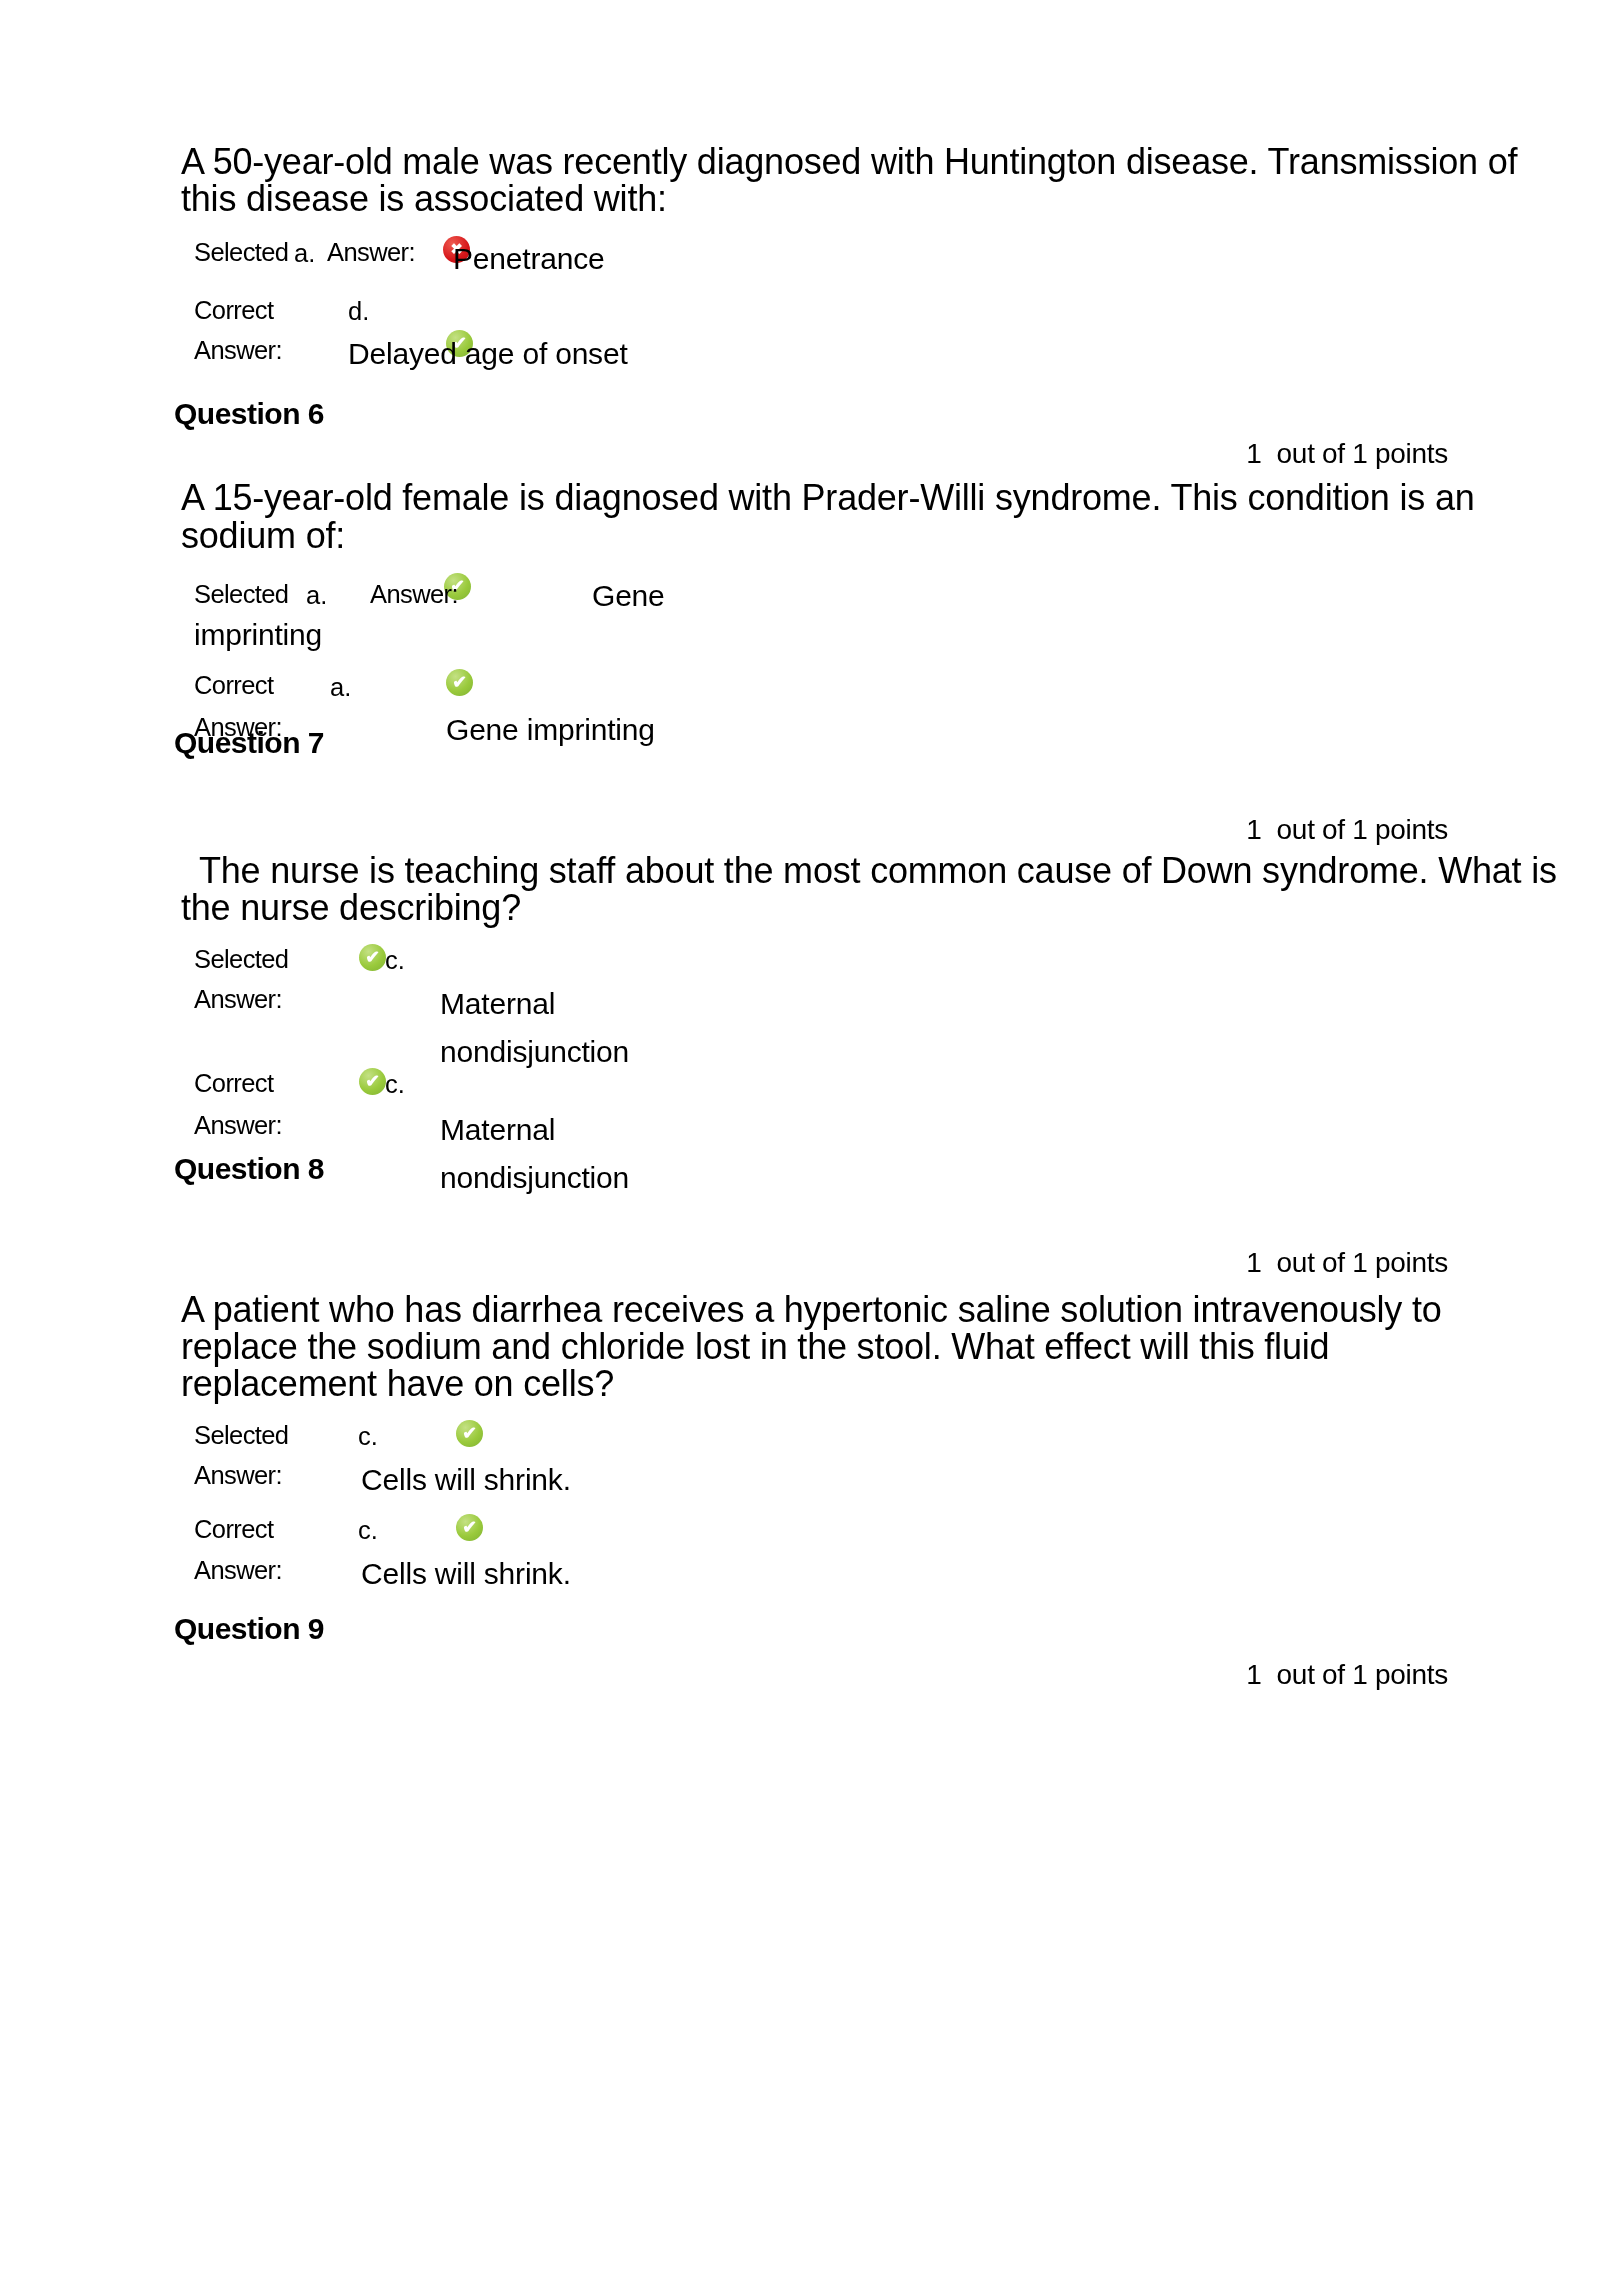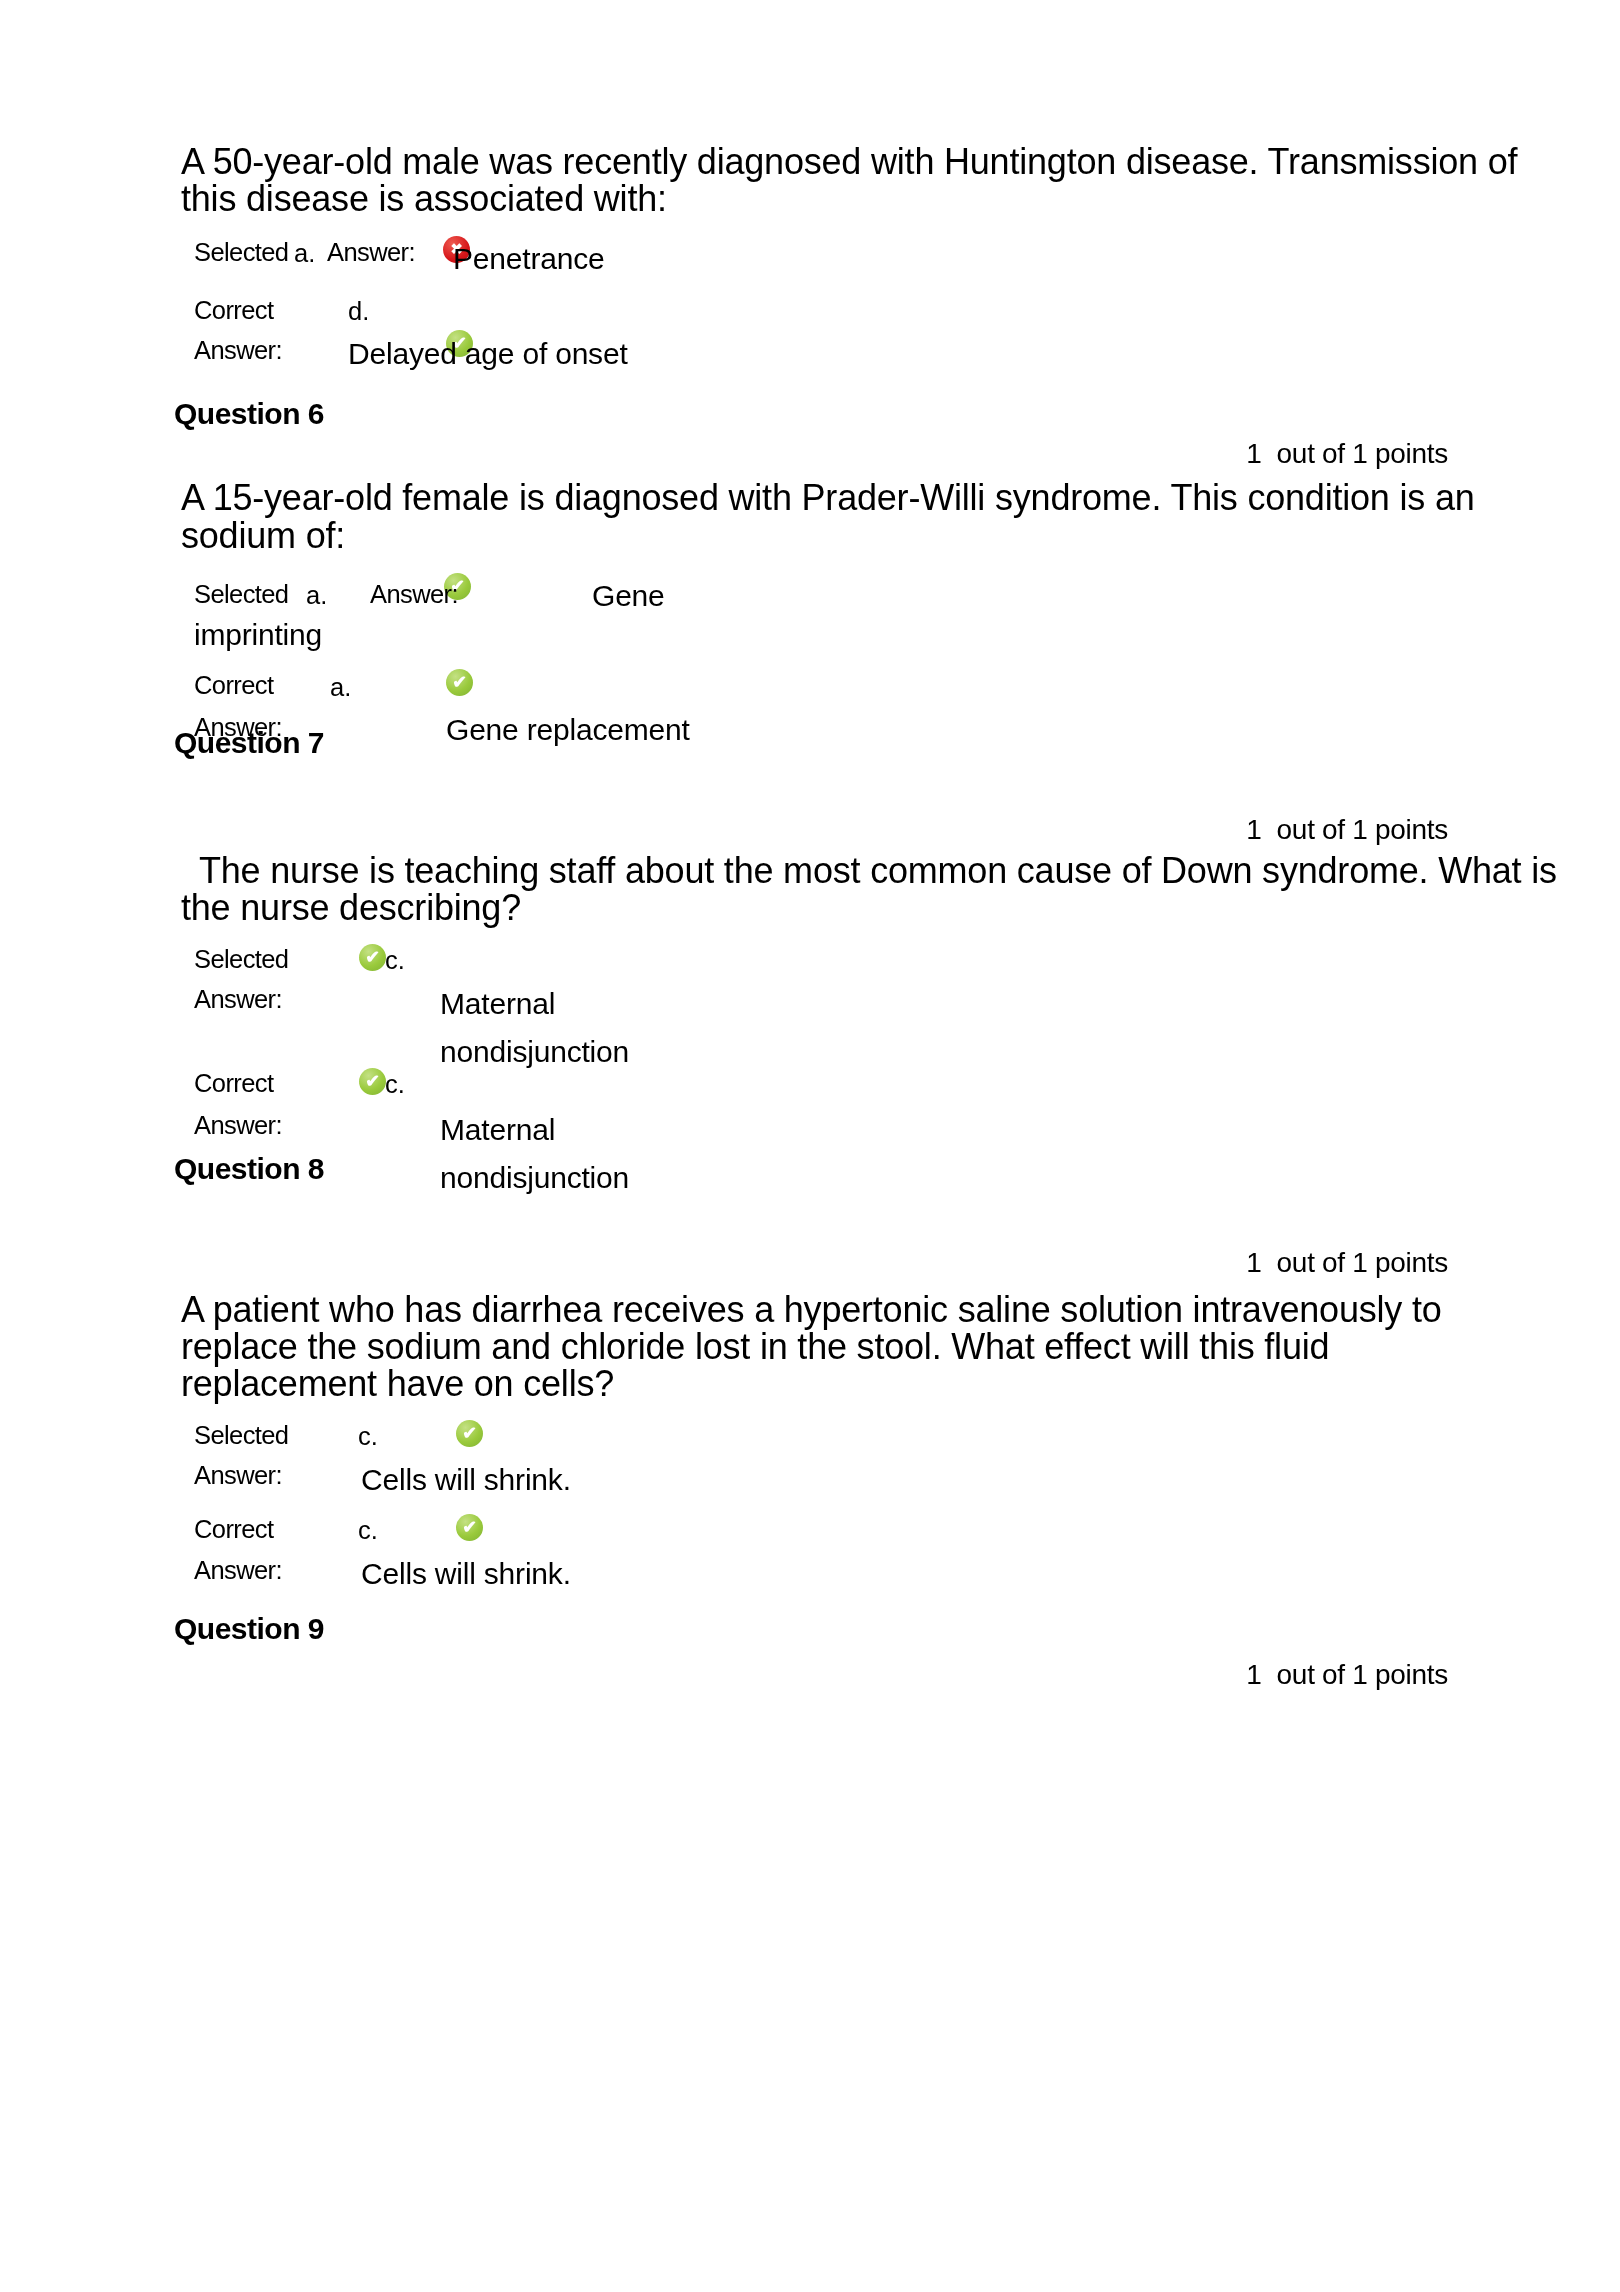--- a/index.html
+++ b/index.html
@@ -66,21 +66,21 @@
   <div class="abs letter" style="left:306px;top:581px">a.</div>
   <div class="abs label" style="left:370px;top:580px">Answer:</div>
   <span class="icon icon-correct" style="left:444px;top:573px"></span>
   <div class="abs value" style="left:592px;top:573px">Gene</div>
   <div class="abs value" style="left:194px;top:612px">imprinting</div>
 
   <div class="abs label" style="left:194px;top:671px">Correct</div>
   <div class="abs letter" style="left:330px;top:673px">a.</div>
   <span class="icon icon-correct" style="left:446px;top:669px"></span>
   <div class="abs label" style="left:194px;top:713px">Answer:</div>
-  <div class="abs value" style="left:446px;top:707px">Gene replacement</div>
+  <div class="abs value" style="left:446px;top:707px">Gene imprinting</div>
 
   <div class="abs heading" style="left:174px;top:726px">Question 7</div>
   <div class="abs points" style="right:172px;top:814px">1  out of 1 points</div>
   <div class="abs qtext" style="left:199px;top:852px">The nurse is teaching staff about the most common cause of Down syndrome. What is</div>
   <div class="abs qtext" style="left:181px;top:889px">the nurse describing?</div>
 
   <div class="abs label" style="left:194px;top:945px">Selected</div>
   <span class="icon icon-correct" style="left:359px;top:944px"></span>
   <div class="abs letter" style="left:385px;top:946px">c.</div>
   <div class="abs label" style="left:194px;top:985px">Answer:</div>

